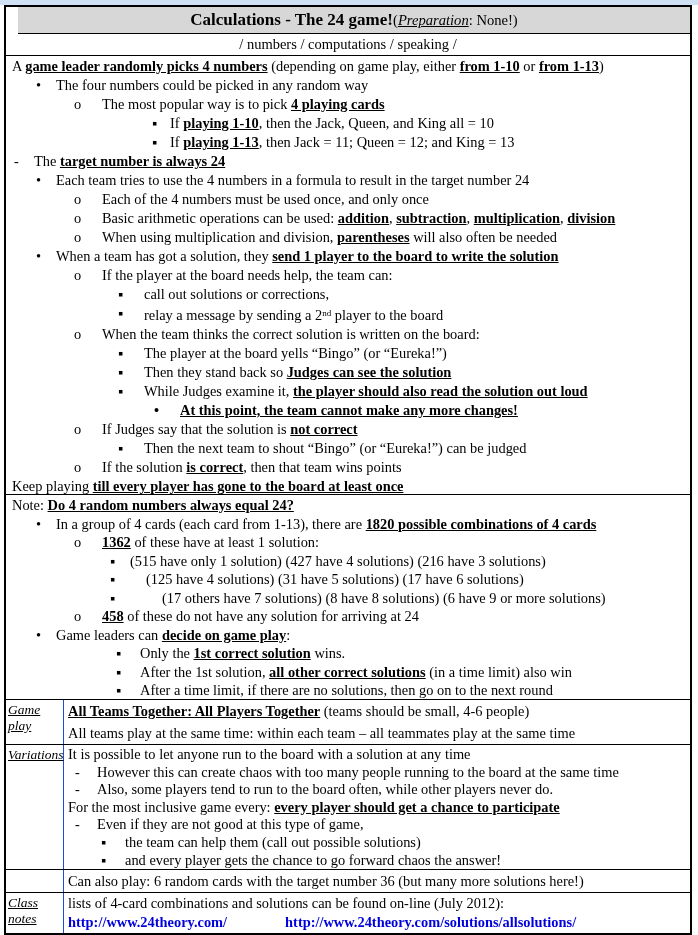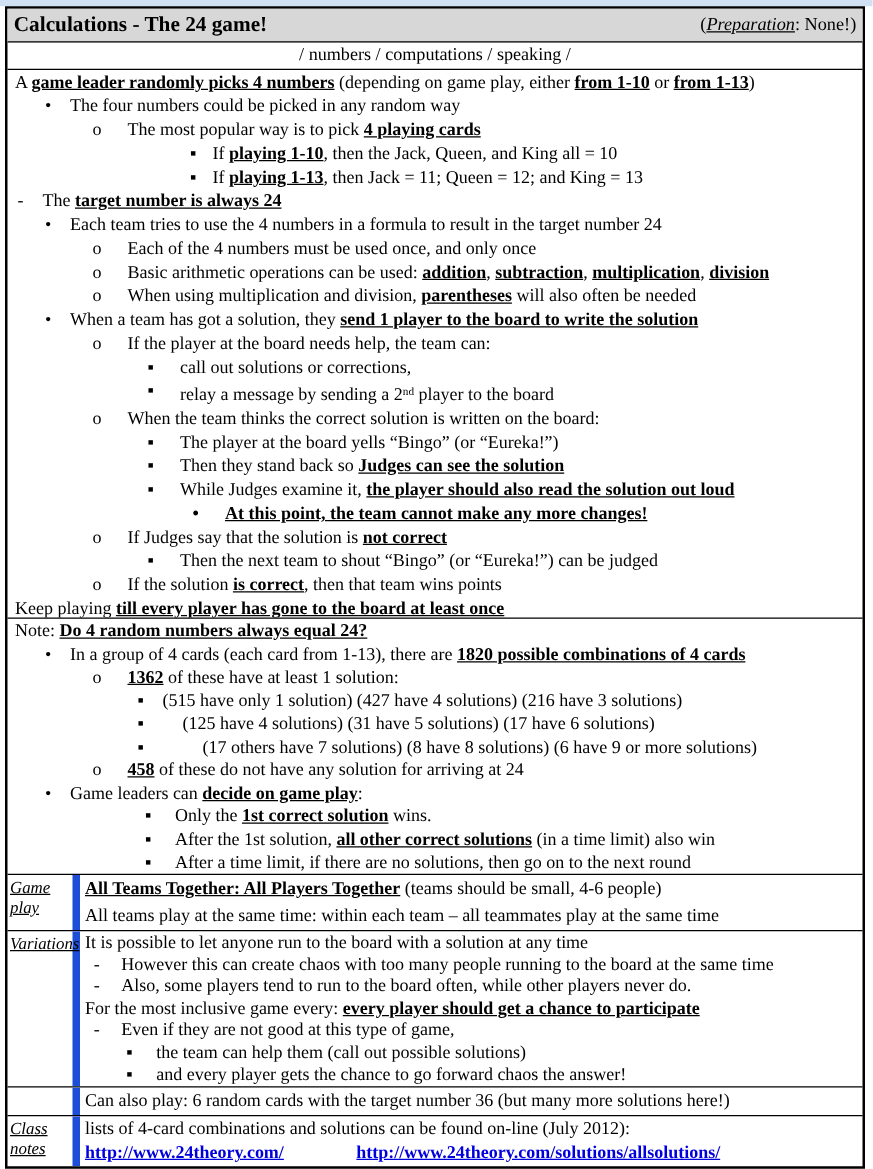--- a/index.html
+++ b/index.html
@@ -21,41 +21,42 @@
     width: 688px; height: 930px;
     border: 2px solid #000;
     background: #fff;
   }
   .row { border-bottom: 1px solid #000; overflow: hidden; }
   .row:last-child { border-bottom: none; }
 
   .header-row {
     height: 27px;
     background: var(--header-bg, #d7d7d7);
-    display: flex; justify-content: space-between; align-items: center;
+    display: flex; justify-content: center; align-items: center;
     padding: 0 5px 0 5px;
+    margin-left: 12px;
   }
   .title { font-size: 17px; font-weight: bold; }
   .prep { font-size: 14.6px; }
   .prep .line { display: inline; }
 
   .skills-row { height: 22px; text-align: center; font-size: 14.5px; line-height: 21px; }
   .skills-row .line { display: inline; }
 
   .main-row  { height: 439px; font-size: 14.4px; line-height: 19px;   padding-top: 1px; }
   .note-row  { height: 205px; font-size: 14.4px; line-height: 18.5px; padding-top: 1px; }
 
   .split { display: flex; }
   .gameplay-row   { height: 45px; }
   .variations-row { height: 125px; }
   .canplay-row    { height: 23px; }
   .classnotes-row { height: 40px; }
   .label-col {
     width: 58px; flex: none;
-    border-right: 6px solid #1d4ed8;
+    border-right: 1px solid #1d4ed8;
     padding: 2px 1px 0 2px;
     font-size: 13.5px;
   }
   .content-col { flex: 1; padding: 1px 0 0 3px; font-size: 14.4px; overflow: hidden; }
   .gameplay-row   .content-col { line-height: 21.5px; }
   .variations-row .content-col { line-height: 17.6px; }
   .canplay-row    .content-col { line-height: 21px; }
   .classnotes-row .content-col { line-height: 19.2px; }
 
   .line { position: relative; white-space: nowrap; }
@@ -79,21 +80,21 @@
   .cd { padding-left: 30px; } .cd .bullet { left: 8px; }
   .cs { padding-left: 58px; } .cs .bullet { left: 34px; }
 
   
   .r-n  { }
   .r-b  { font-weight: normal; }
   .r-u  { }
   .r-bu { font-weight: bold; text-decoration: underline; }
   .r-iu { font-style: italic; text-decoration: underline; }
   .r-sup { font-size: 9px; vertical-align: 4px; }
-  .r-link { color: var(--link, #0000dd); font-weight: bold; text-decoration: underline; cursor: pointer; margin-top: 20px; }
+  .r-link { color: var(--link, #0000dd); font-weight: bold; cursor: pointer; margin-top: 20px; }
   .r-gap { display: inline-block; width: 58px; }
 </style>
 </head>
 <body>
 
 <div class="top-strip"></div>
 
 <div class="doc">
 
   <div class="row header-row">

